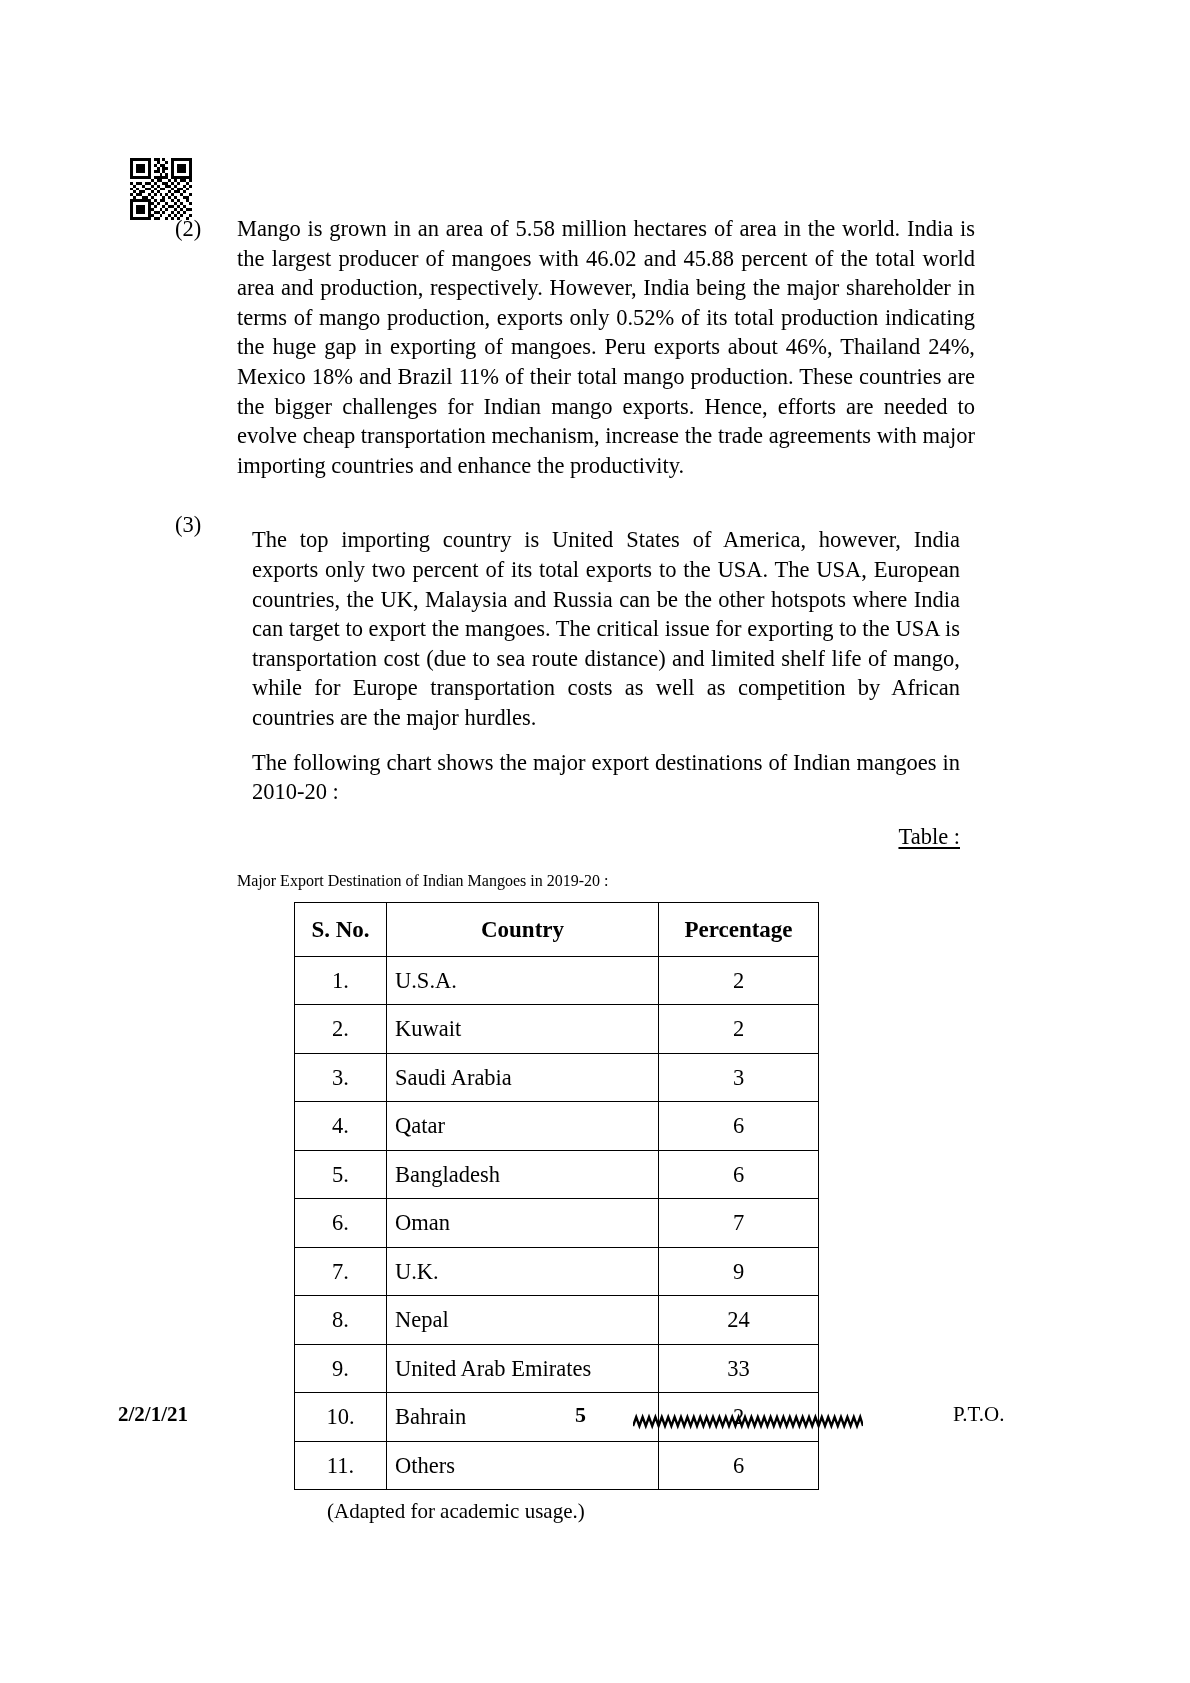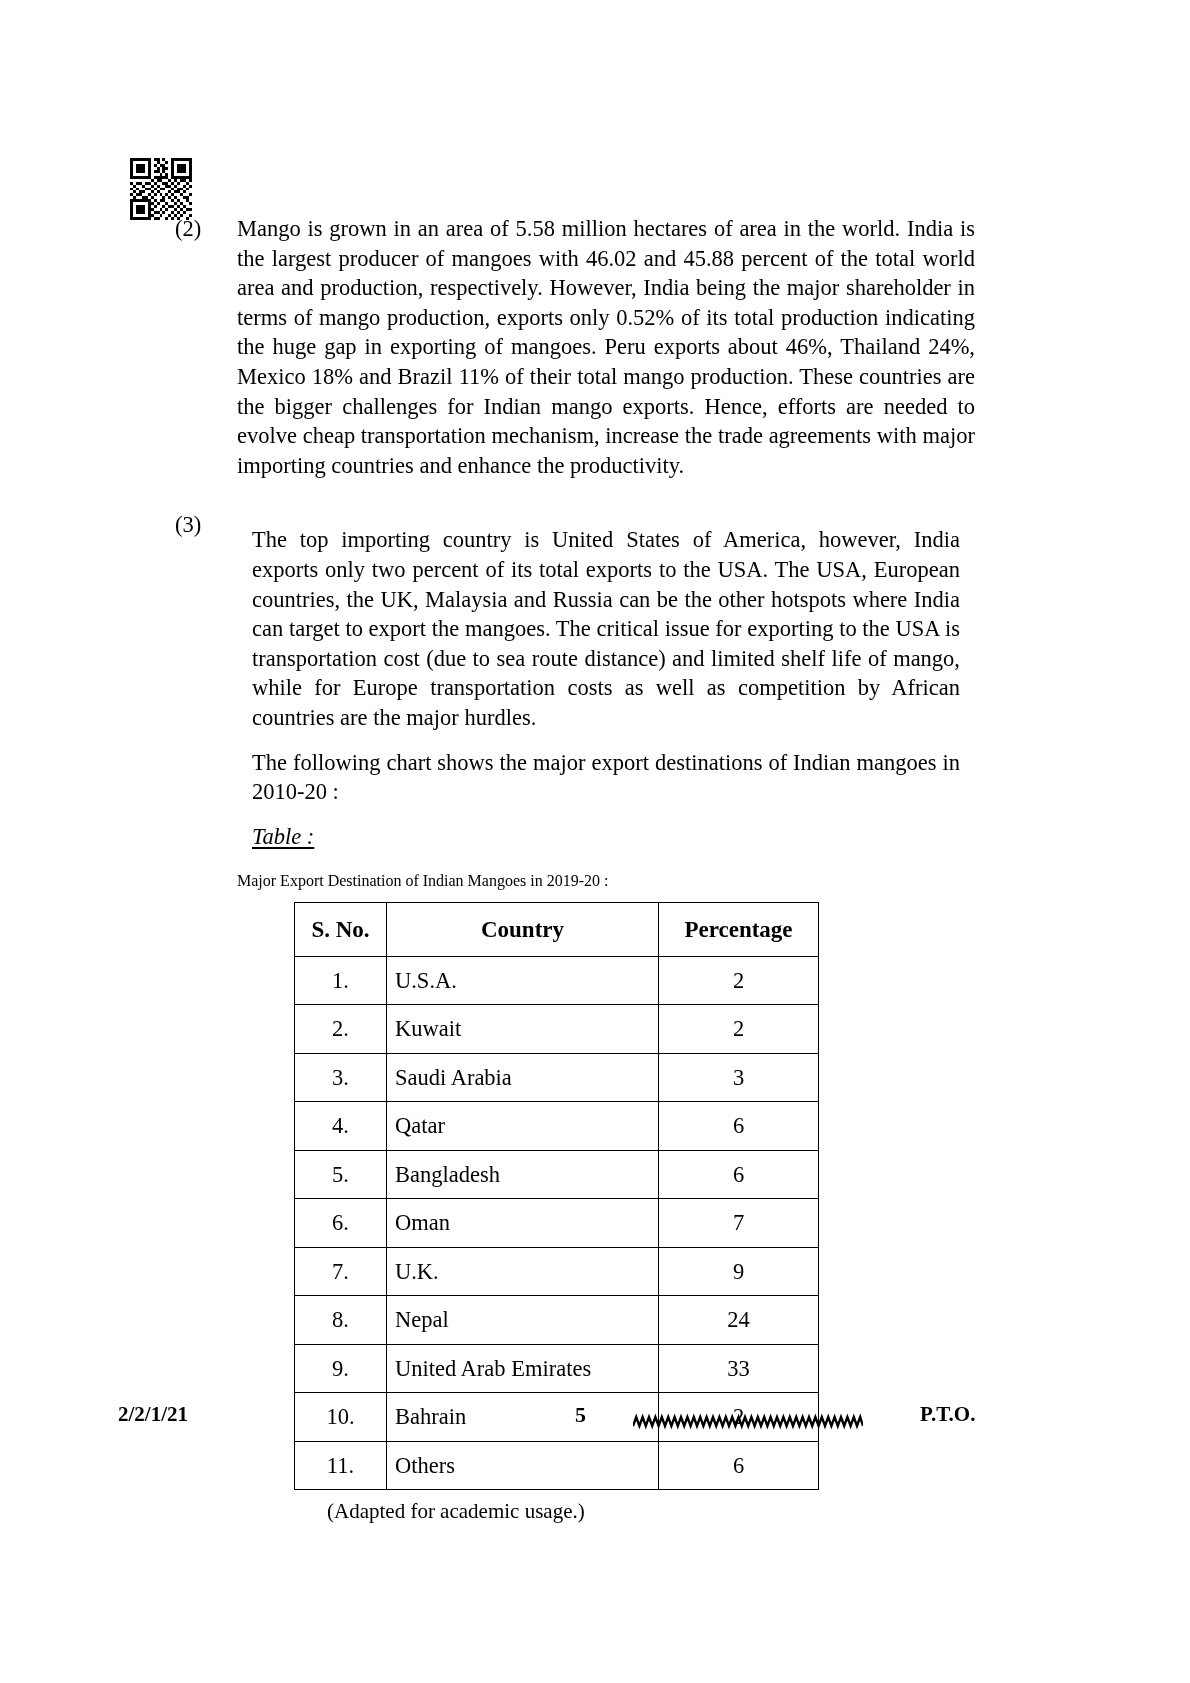--- a/index.html
+++ b/index.html
@@ -60,22 +60,21 @@
     text-justify: inter-word;
     hyphens: none;
   }
   .para-body p {
     margin: 15px;
   }
   .para-body p + p {
     margin-top: 2px;
   }
   .nojust {
-    text-align: left;
-    font-style: italic;
+    text-align: right;
   }
 
   .label-underline {
     text-decoration: underline;
     text-underline-offset: 3px;
   }
 
   
   .table-block {
     margin-top: 4px;
@@ -150,24 +149,24 @@
   }
   .footer-rule {
     position: absolute;
     left: 633px;
     top: 8px;
     width: 230px;
     height: 22px;
   }
   .footer-pto {
     position: absolute;
-    left: 920px;
+    left: 953px;
     top: 0;
     font-size: 21px;
-    font-weight: bold;
+    font-weight: normal;
   }
 </style>
 </head>
 <body>
 
 <div class="page">
 
   <div class="qr-wrap">
     <svg width="62" height="62" viewBox="0 0 21 21" shape-rendering="crispEdges" aria-hidden="true">
       <rect x="0" y="0" width="21" height="21" fill="#ffffff"></rect>

